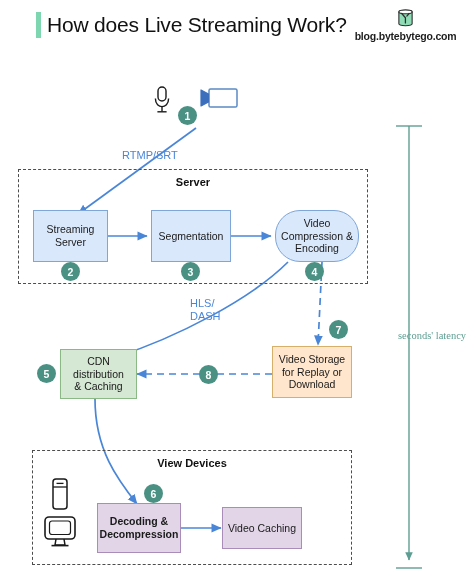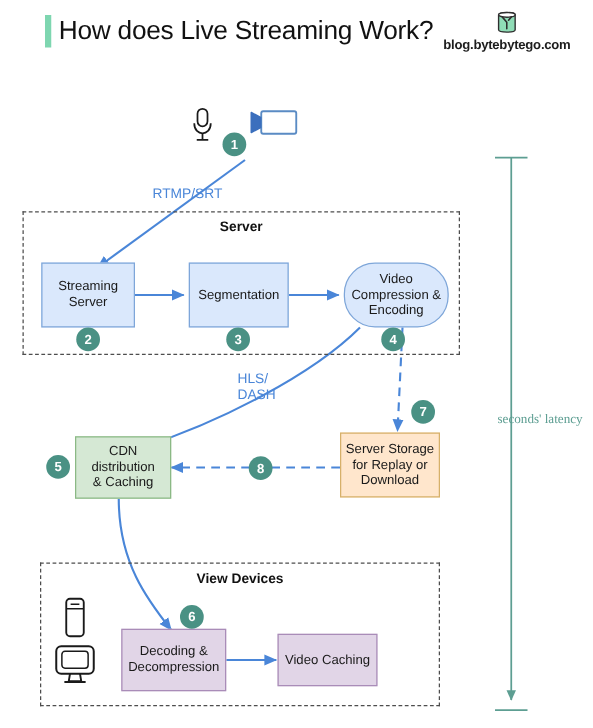--- a/index.html
+++ b/index.html
@@ -244,21 +244,21 @@
   <div class="edge-label" style="left: 190px; top: 297px; text-align: left; white-space: pre-line;">HLS/
 DASH</div>
 
   <div class="node node-green" style="left:60px; top:349px; width:77px; height:50px;">
     <span style="white-space: pre-line;">CDN distribution
 &amp; Caching</span>
   </div>
   <div class="badge" style="left:37px; top:364px;">5</div>
 
   <div class="node node-orange" style="left:272px; top:346px; width:80px; height:52px;">
-    <span style="white-space: pre-line;">Server Storage
+    <span style="white-space: pre-line;">Video Storage
 for Replay or
 Download</span>
   </div>
   <div class="badge" style="left:329px; top:320px;">7</div>
   <div class="badge" style="left:199px; top:365px;">8</div>
 
   <div class="group-box" style="left:32px; top:450px; width:320px; height:115px;">
     <div class="group-label">View Devices</div>
   </div>
 
@@ -272,21 +272,21 @@
   <div class="icon-wrap" style="left:43px; top:515px;">
     <svg width="34" height="34" viewBox="0 0 34 34">
       <rect x="2" y="2" width="30" height="22" rx="4" fill="#ffffff" stroke="#1a1a1a" stroke-width="1.6"></rect>
       <rect x="6.5" y="6" width="21" height="13.5" rx="2.5" fill="none" stroke="#1a1a1a" stroke-width="1.2"></rect>
       <path d="M13 24 L12 30 L22 30 L21 24" fill="none" stroke="#1a1a1a" stroke-width="1.5" stroke-linejoin="round"></path>
       <line x1="8.5" y1="30.6" x2="25.5" y2="30.6" stroke="#1a1a1a" stroke-width="1.6"></line>
     </svg>
   </div>
 
   <div class="node node-purple" style="left:97px; top:503px; width:84px; height:50px;">
-    <span style="white-space: pre-line;">Decoding &amp;
+    <span style="white-space: pre-line; font-weight: bold;">Decoding &amp;
 Decompression</span>
   </div>
   <div class="badge" style="left:144px; top:484px;">6</div>
 
   <div class="node node-purple" style="left:222px; top:507px; width:80px; height:42px;">
     <span>Video Caching</span>
   </div>
 
   <div class="latency-label" style="left:398px; top:330px;font-family:Liberation Serif, serif;">seconds' latency</div>
 

